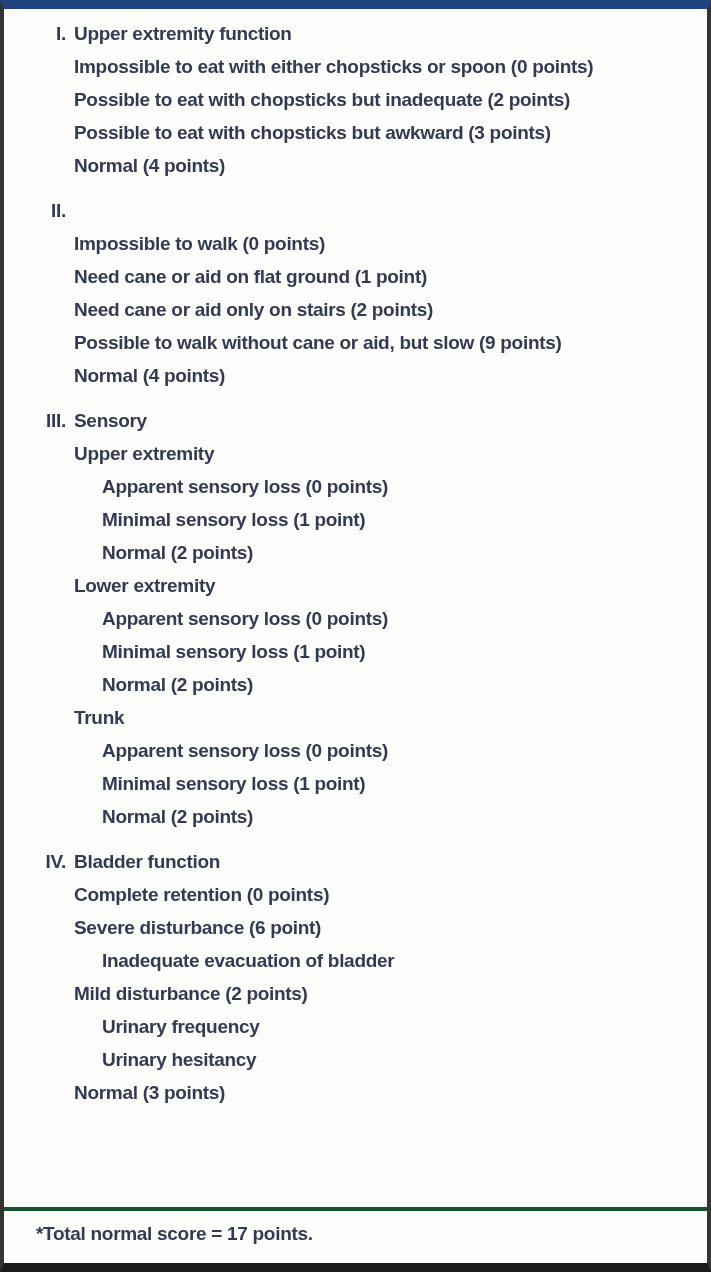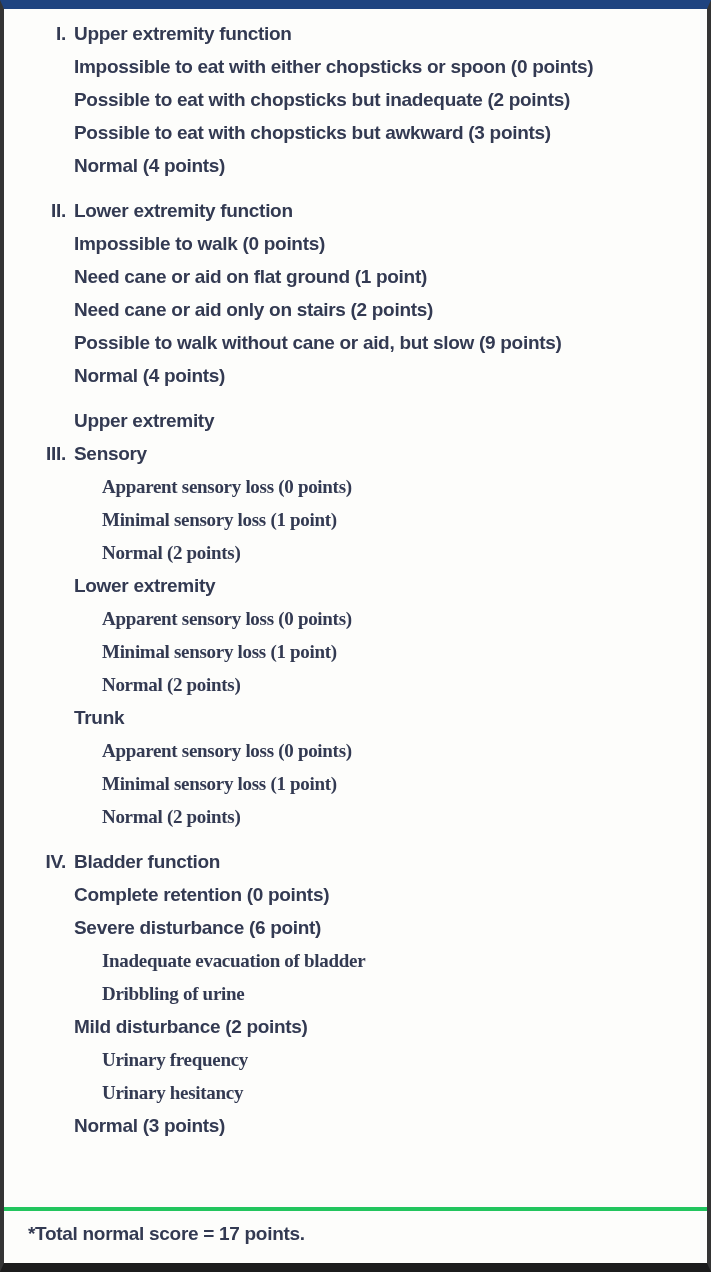--- a/index.html
+++ b/index.html
@@ -37,28 +37,28 @@
     white-space: nowrap;
   }
   .header-row .numeral {
     display: inline-block;
     width: 46px;
     text-align: right;
     margin-right: 8px;
     flex: 0 0 auto;
   }
   .indent-1 { padding-left: 54px; }
-  .indent-2 { padding-left: 82px; font-family: Liberation Serif, serif; }
+  .indent-2 { padding-left: 82px; }
   .footnote-row {
     box-sizing: border-box;
-    border-top: 4px solid #22c55e;
+    border-top: 4px solid #14532d;
     height: 50px;
     display: flex;
     align-items: center;
-    padding-left: 24px;
+    padding-left: 32px;
     font-size: 19px;
   }
 </style>
 </head>
 <body>
 
 <div class="scan-page">
   <div class="table-body" id="sections-container">
       <div class="section">
         <div class="row header-row">
@@ -66,55 +66,53 @@
           <span class="title">Upper extremity function</span>
         </div>
         <div class="row indent-1">Impossible to eat with either chopsticks or spoon (0 points)</div>
         <div class="row indent-1">Possible to eat with chopsticks but inadequate (2 points)</div>
         <div class="row indent-1">Possible to eat with chopsticks but awkward (3 points)</div>
         <div class="row indent-1">Normal (4 points)</div>
       </div>
       <div class="section">
         <div class="row header-row">
           <span class="numeral">II.</span>
-          <span class="title">Lower extremity function</span>
         </div>
         <div class="row indent-1">Impossible to walk (0 points)</div>
         <div class="row indent-1">Need cane or aid on flat ground (1 point)</div>
         <div class="row indent-1">Need cane or aid only on stairs (2 points)</div>
         <div class="row indent-1">Possible to walk without cane or aid, but slow (9 points)</div>
         <div class="row indent-1">Normal (4 points)</div>
       </div>
       <div class="section">
-        <div class="row indent-1">Upper extremity</div>
         <div class="row header-row">
           <span class="numeral">III.</span>
           <span class="title">Sensory</span>
         </div>
+        <div class="row indent-1">Upper extremity</div>
         <div class="row indent-2">Apparent sensory loss (0 points)</div>
         <div class="row indent-2">Minimal sensory loss (1 point)</div>
         <div class="row indent-2">Normal (2 points)</div>
         <div class="row indent-1">Lower extremity</div>
         <div class="row indent-2">Apparent sensory loss (0 points)</div>
         <div class="row indent-2">Minimal sensory loss (1 point)</div>
         <div class="row indent-2">Normal (2 points)</div>
         <div class="row indent-1">Trunk</div>
         <div class="row indent-2">Apparent sensory loss (0 points)</div>
         <div class="row indent-2">Minimal sensory loss (1 point)</div>
         <div class="row indent-2">Normal (2 points)</div>
       </div>
       <div class="section">
         <div class="row header-row">
           <span class="numeral">IV.</span>
           <span class="title">Bladder function</span>
         </div>
         <div class="row indent-1">Complete retention (0 points)</div>
         <div class="row indent-1">Severe disturbance (6 point)</div>
         <div class="row indent-2">Inadequate evacuation of bladder</div>
-        <div class="row indent-2">Dribbling of urine</div>
         <div class="row indent-1">Mild disturbance (2 points)</div>
         <div class="row indent-2">Urinary frequency</div>
         <div class="row indent-2">Urinary hesitancy</div>
         <div class="row indent-1">Normal (3 points)</div>
       </div>
     </div>
   <div class="footnote-row">
     <span>*Total normal score = 17 points.</span>
   </div>
 </div>

